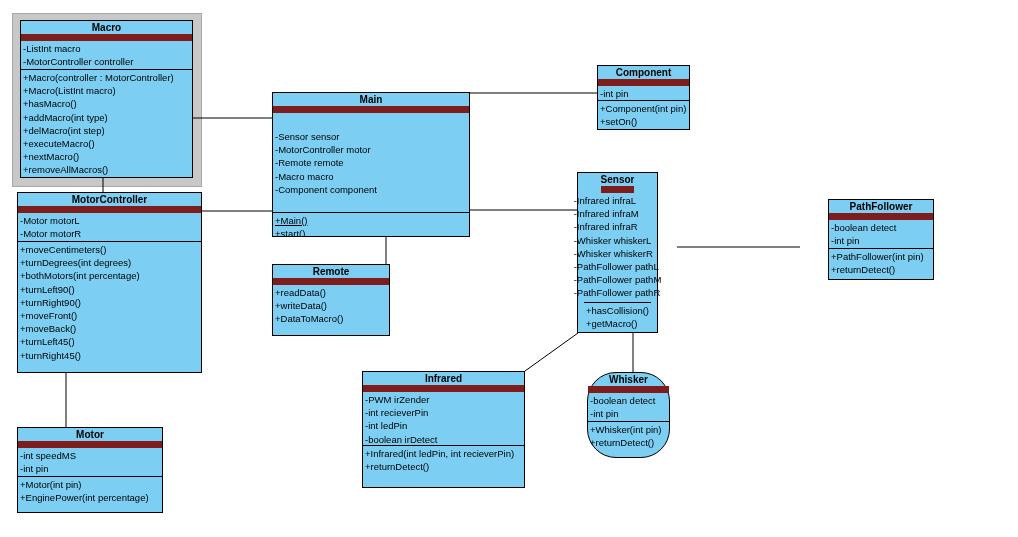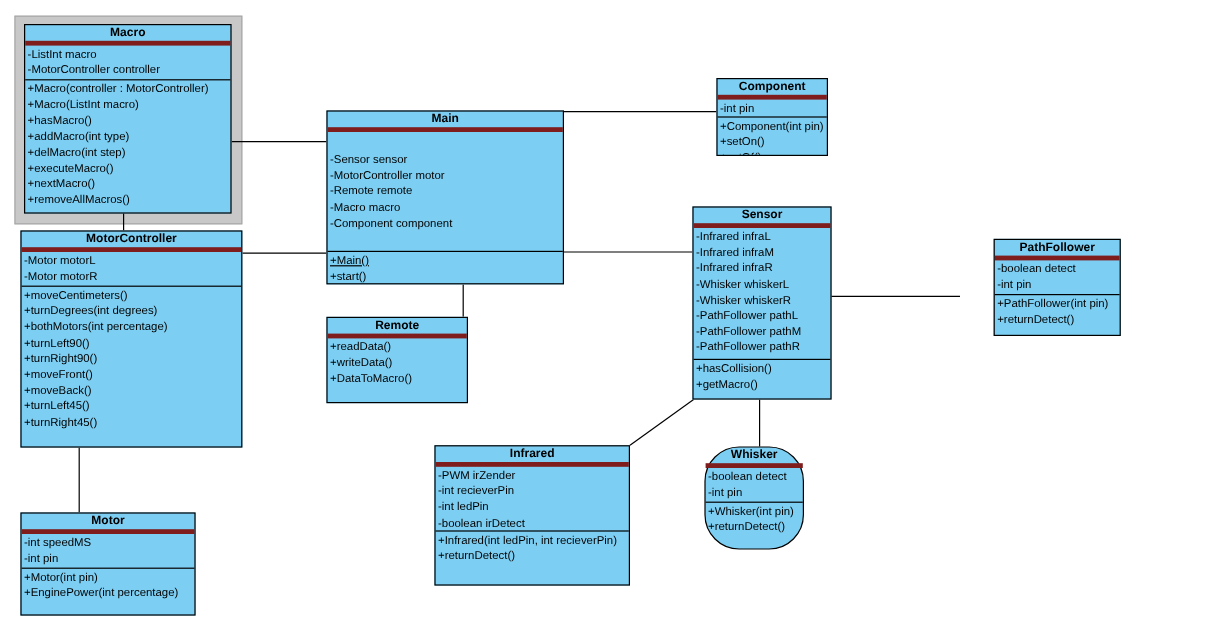--- a/index.html
+++ b/index.html
@@ -9,21 +9,21 @@
   }
   .sel-frame{
     position:absolute;background:#c8c8c8;border:1px solid #a8a8a8;z-index:1;
   }
   #wires{position:absolute;left:0;top:0;z-index:2;}
   .uml-box{
     position:absolute;z-index:3;background:#7ccef2;border:1px solid #000;
     display:flex;flex-direction:column;box-sizing:border-box;
   }
   .uml-title{
-    flex:0 0 auto;height:13px;line-height:13px;border-bottom:4px solid #7f1d1d;
+    flex:0 0 auto;height:13px;line-height:13px;border-bottom:7px solid #7f1d1d;
     text-align:center;font-weight:bold;font-size:10px;color:#000;overflow:hidden;white-space:nowrap;
   }
   .cmp{flex:0 0 auto;padding:1px 2px 0 2px;overflow:hidden;box-sizing:border-box;}
   .cmp.grow{flex:1 1 auto;}
   .cmp.methods{border-top:1px solid #000;}
   .cmp.methods.no-top{border-top:none;}
   .member{font-size:9.5px;line-height:13.2px;color:#000;white-space:nowrap;}
   .member.u{text-decoration:underline;}
 </style>
 </head>
@@ -125,21 +125,21 @@
         <div class="member">-int pin</div>
       </div>
     <div class="cmp methods grow">
         <div class="member">+Component(int pin)</div>
         <div class="member">+setOn()</div>
         <div class="member">+setOf()</div>
         <div class="member">+toggle()</div>
       </div>
   </div>
 
-  <div class="uml-box" style="left:577px;top:172px;width:116px;height:161px;">
+  <div class="uml-box" style="left:577px;top:172px;width:81px;height:161px;align-items:center;">
     <div class="uml-title">Sensor</div>
     <div class="cmp" style="height:109px;">
         <div class="member">-Infrared infraL</div>
         <div class="member">-Infrared infraM</div>
         <div class="member">-Infrared infraR</div>
         <div class="member">-Whisker whiskerL</div>
         <div class="member">-Whisker whiskerR</div>
         <div class="member">-PathFollower pathL</div>
         <div class="member">-PathFollower pathM</div>
         <div class="member">-PathFollower pathR</div>

